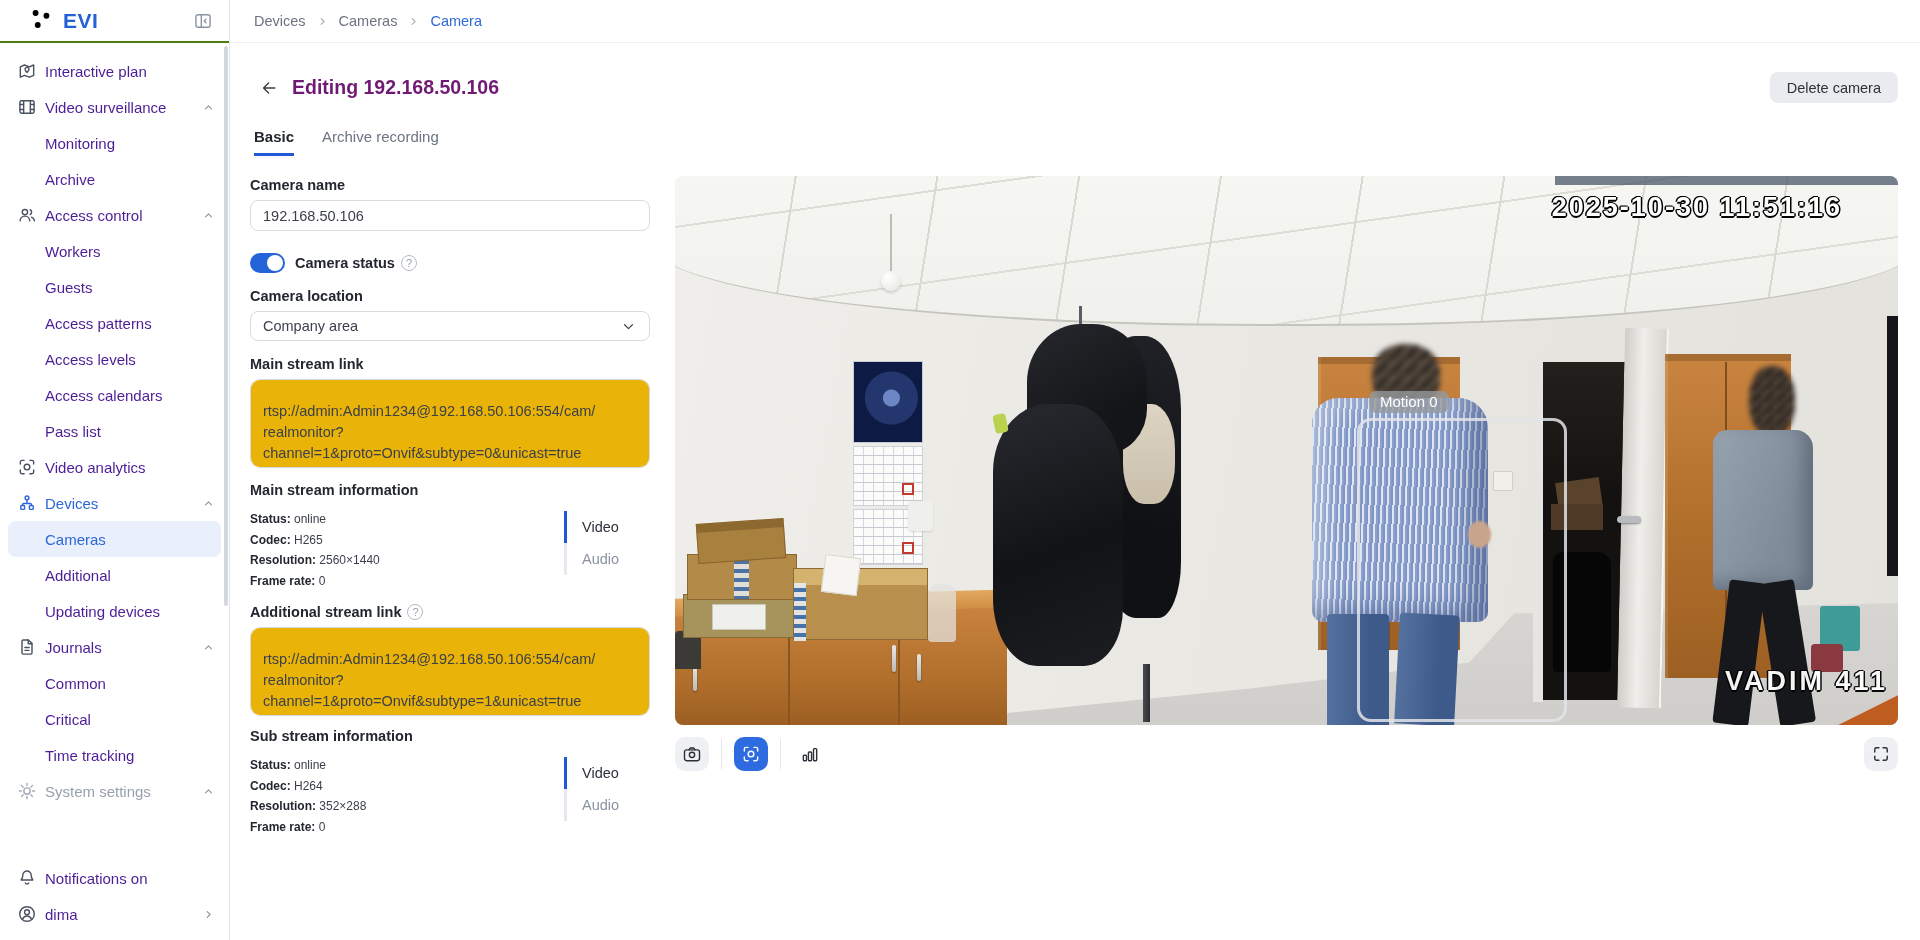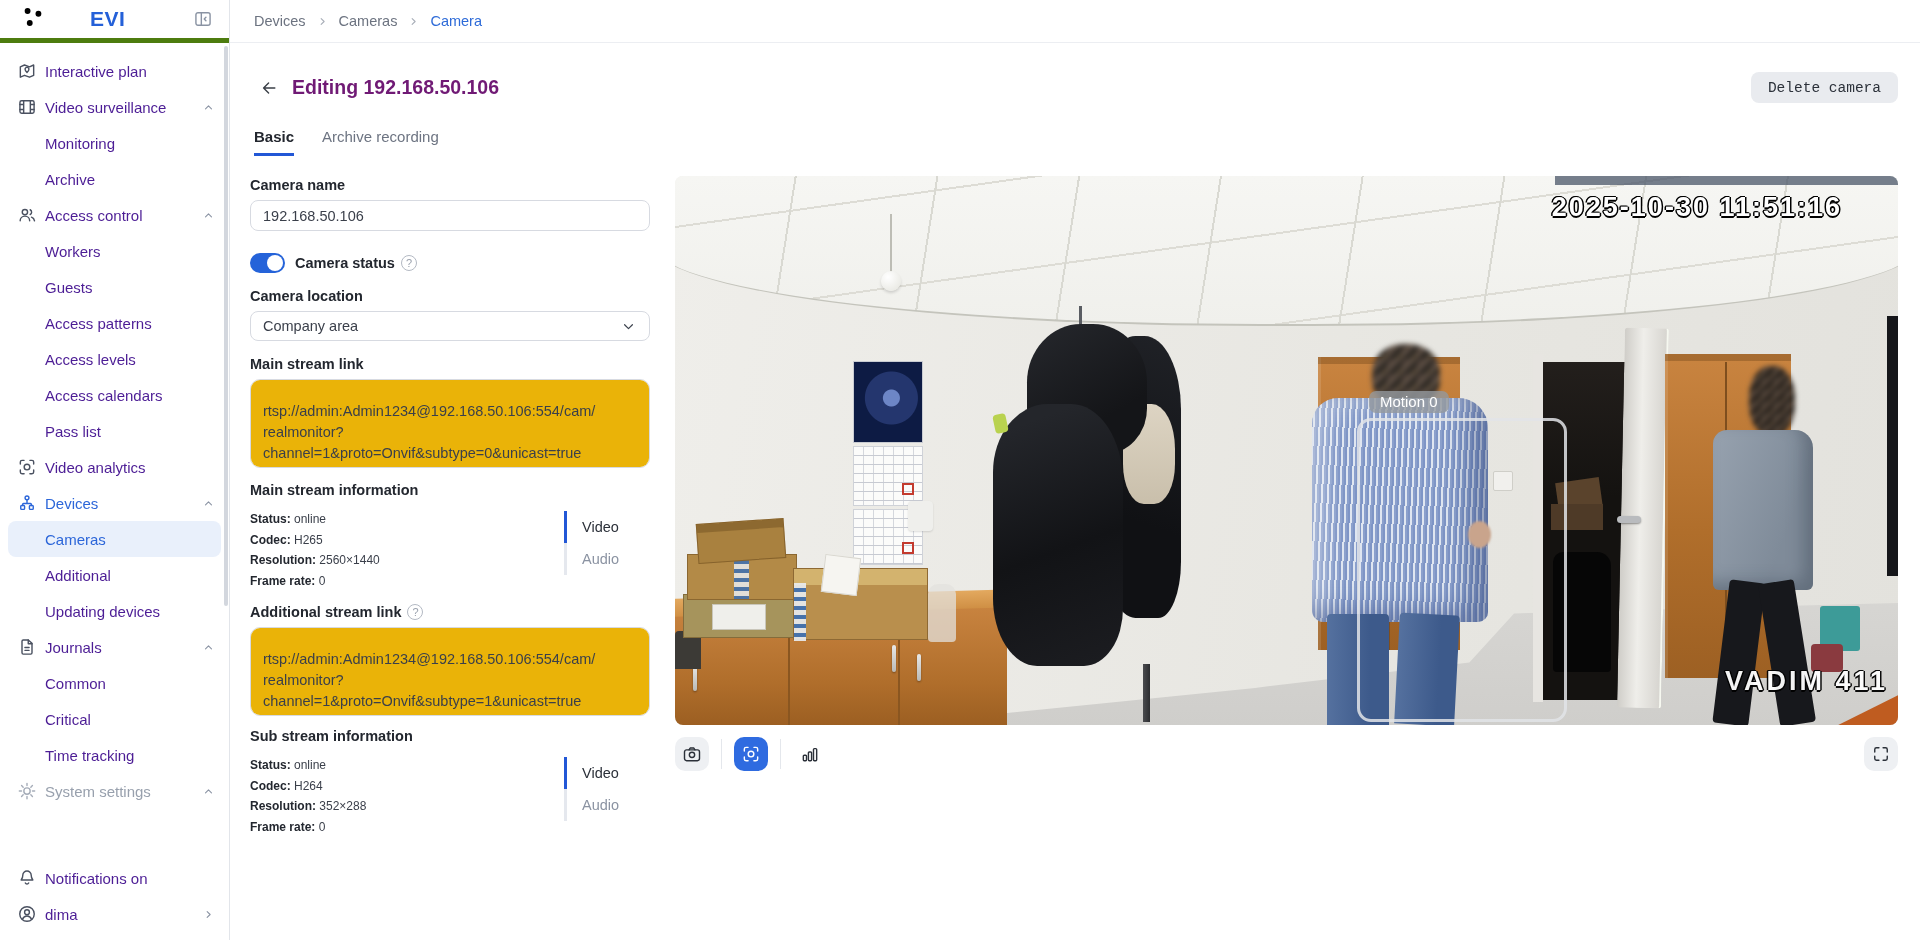--- a/index.html
+++ b/index.html
@@ -10,21 +10,21 @@
     display:flex;
   }
   svg.ic, svg.ic12, svg.ic16 { fill:none; stroke:currentColor; stroke-width:1.7; stroke-linecap:round; stroke-linejoin:round; }
   svg.ic { width:20px; height:20px; }
   svg.ic16 { width:17px; height:17px; }
   svg.ic12 { width:13px; height:13px; stroke-width:2; }
   svg.logo-ic { width:26px; height:26px; color:#2460d8; }
 
   
   .sidebar { width:230px; min-width:230px; height:100%; background:#fff; border-right:1px solid #e2e5ea; display:flex; flex-direction:column; position:relative; }
-  .sb-header { height:43px; min-height:43px; display:flex; align-items:center; padding:0 16px 0 20px; border-bottom:5px solid #4d7c0f;gap:35px; }
+  .sb-header { height:43px; min-height:43px; display:flex; align-items:center; padding:0 16px 0 28px; border-bottom:2px solid #4d7c0f; }
   .sb-logo-text { margin-left:9px; font-size:21px; font-weight:700; color:#2460d8; letter-spacing:.5px; }
   .sb-collapse { margin-left:auto; color:#8a93a3; display:flex; cursor:pointer; }
   .nav { flex:1; padding-top:10px; overflow:hidden; }
   .nav-item { height:36px; display:flex; align-items:center; padding:0 14px 0 17px; font-size:15px; color:#4c1d95; cursor:pointer; }
   .nav-item .nicon { width:20px; height:20px; margin-right:8px; display:flex; color:#4a5160; }
   .nav-item .nlabel { white-space:nowrap; }
   .nav-item .chev { margin-left:auto; color:#8a93a3; display:flex; }
   .nav-item.sub { padding-left:45px; }
   .nav-item.selected { background:#e9f0fb; border-radius:8px; margin:0 8px; padding-left:37px; color:#2c66d9; }
   .nav-item.active-parent { color:#2c66d9; }
@@ -37,21 +37,21 @@
   
   .main { flex:1; display:flex; flex-direction:column; min-width:0; }
   .topbar { height:43px; min-height:43px; border-bottom:1px solid #eceef2; display:flex; align-items:center; padding:0 24px; font-size:14.5px; }
   .crumb { color:#6c7380; cursor:pointer; }
   .crumb.current { color:#2e6bd8; }
   .crumb-sep { margin:0 10px; color:#a8aeb8; display:flex; }
 
   .page-head { display:flex; align-items:center; padding:20px 22px 0 24px; }
   .back-btn { width:30px; height:30px; display:flex; align-items:center; justify-content:center; color:#3a3f47; cursor:pointer; }
   .page-title { margin-left:8px; font-size:19.5px; font-weight:700; color:#701a75; }
-  .delete-btn { margin-left:auto; height:31px; padding:0 17px; background:#e9ebef; border:none; border-radius:8px; font-size:14.5px; color:#2c313a; font-family:Liberation Mono, monospace; cursor:pointer; }
+  .delete-btn { margin-left:auto; height:31px; padding:0 17px; background:#e9ebef; border:none; border-radius:8px; font-size:14.5px; color:#2c313a; font-family:Liberation Sans, sans-serif; cursor:pointer; }
 
   .tabs { display:flex; gap:28px; padding:16px 0 0 24px; font-size:15px; }
   .tab { padding-bottom:8px; color:#6d7482; cursor:pointer; border-bottom:3px solid transparent; }
   .tab.active { color:#23272f; font-weight:700; border-bottom-color:#2257d6; }
 
   .content { display:flex; padding:12px 22px 0 20px; flex:1; min-height:0; }
   .form-col { width:400px; min-width:400px; }
   .f-label { font-size:14.5px; font-weight:700; color:#23272f; margin:8px 0 6px; display:flex; align-items:center; height:18px; }
   .help { width:16px; height:16px; border-radius:50%; border:1.5px solid #b3b9c3; color:#9aa1ad; font-size:11px; line-height:1; display:inline-flex; align-items:center; justify-content:center; font-weight:400; margin-left:6px; }
   .text-input { width:100%; height:31px; border:1px solid #d7dae1; border-radius:8px; padding:0 12px; font-size:14.5px; color:#3a3f4a; font-family:inherit; outline:none; background:#fff; }

